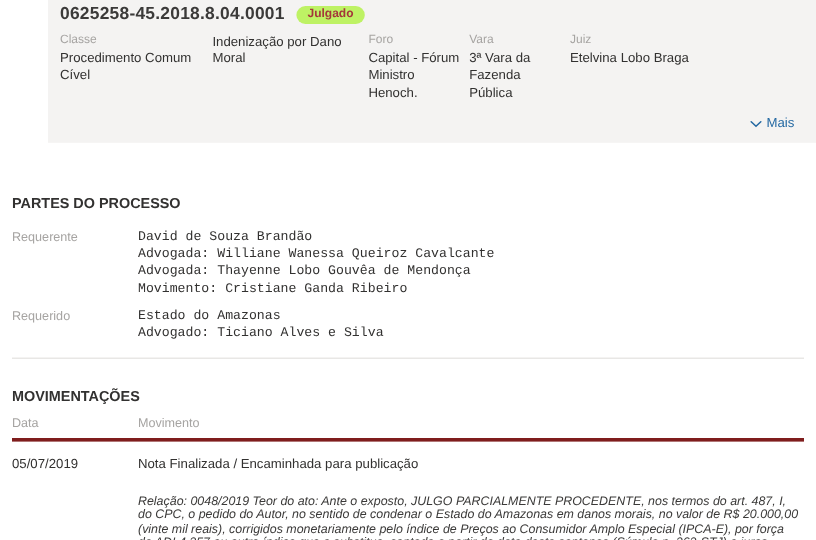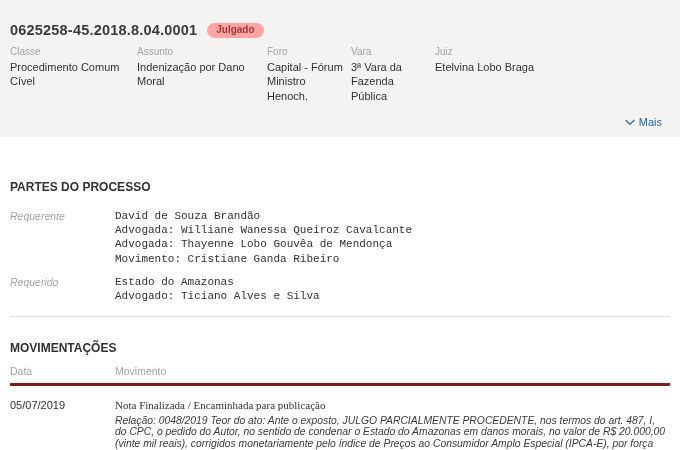--- a/index.html
+++ b/index.html
@@ -3,77 +3,76 @@
 <meta charset="utf-8">
 <style>
   html,body{margin:0;padding:0;}
   body{
     width:680px;height:450px;overflow:hidden;
     background:#ffffff;
     font-family:"Liberation Sans","DejaVu Sans",sans-serif;
     color:#323130;
     -webkit-font-smoothing:antialiased;
   }
-  .band{background:#f4f3f2;padding:20px 10px 0 10px;}
+  .band{background:#f4f3f2;padding:2px 10px 0 10px;margin-left:40px;}
   .case-line{display:flex;align-items:center;gap:10px;margin:2px 0 8px 0;}
   .case-number{font-size:14.5px;font-weight:700;letter-spacing:.2px;color:#3b3a39;}
   .badge{
-    font-size:10px;font-weight:700;color:#a4373a;background:#fca5a5;
+    font-size:10px;font-weight:700;color:#a4373a;background:#bef264;
     padding:2.5px 9px;border-radius:9px;line-height:1;text-align:center;
   }
   .header-grid{display:grid;grid-template-columns:127px 130px 84px 84px 1fr;align-items:start;}
   .hlabel{font-size:10px;color:#a6a4a2;margin-bottom:3px;}
   .hvalue{font-size:11px;color:#323130;line-height:1.3;white-space:pre-line;padding-right:6px;}
   .more-row{text-align:right;padding:9px 8px 7px 0;}
   .more-link{
     display:inline-flex;align-items:center;gap:4px;
     color:#2368a2;font-size:11px;text-decoration:none;cursor:pointer;justify-content:center;
   }
   .chev{display:inline-flex;align-items:center;}
   .section{padding:0 10px;}
   .section-title{font-size:12px;font-weight:700;color:#323130;}
   .partes-title{margin:43px 0 15px 0;}
   .mov-title-h{margin:24px 0 10px 0;}
   .party-row{display:grid;grid-template-columns:105px 1fr;margin-bottom:9px;}
-  .role-label{font-size:10.5px;color:#a6a4a2;padding-top:1px;font-style:italic;}
+  .role-label{font-size:10.5px;color:#a6a4a2;padding-top:1px;}
   .party-lines div{font-size:11px;color:#323130;line-height:14.2px;font-family:Liberation Mono, monospace;}
   .divider{border-top:1px solid #e3e1df;margin-top:13px;}
   .table-head{
     display:grid;grid-template-columns:105px 1fr;
     padding-bottom:6px;border-bottom:3px solid #7f1d1d;
   }
   .table-head span{font-size:10.5px;color:#a6a4a2;}
   .mov-row{
     display:grid;grid-template-columns:105px 1fr;
     padding:13px 0 9px 0;border-bottom:1px solid #e8e6e4;
   }
   .mov-date{font-size:11px;color:#323130;}
   .mov-body{padding-right:4px;}
-  .mov-title{font-size:11px;color:#323130;margin-bottom:3px;line-height:13px;font-family:Liberation Serif, serif;}
+  .mov-title{font-size:11px;color:#323130;margin-bottom:19px;line-height:13px;}
   .mov-desc{
     font-size:10.35px;font-style:italic;color:#3b3a39;
     line-height:11.35px;max-width:560px;text-align:left;
   }
 </style>
 </head>
 <body>
 
 <div class="band">
   <div class="case-line">
     <span class="case-number">0625258-45.2018.8.04.0001</span>
     <span class="badge">Julgado</span>
   </div>
 
   <div class="header-grid">
     <div>
       <div class="hlabel">Classe</div>
       <div class="hvalue">Procedimento Comum Cível</div>
     </div>
     <div>
-      <div class="hlabel">Assunto</div>
       <div class="hvalue">Indenização por Dano Moral</div>
     </div>
     <div>
       <div class="hlabel">Foro</div>
       <div class="hvalue">Capital - Fórum
 Ministro Henoch.</div>
     </div>
     <div>
       <div class="hlabel">Vara</div>
       <div class="hvalue">3ª Vara da Fazenda

